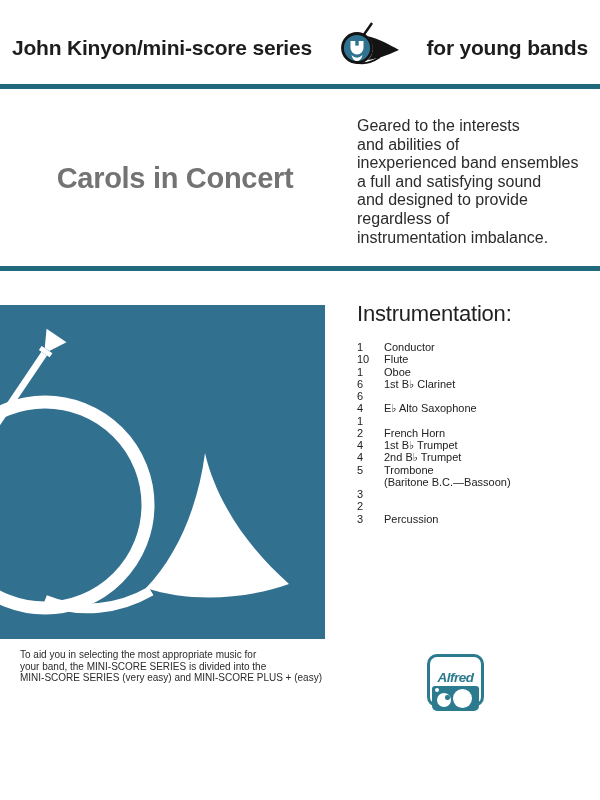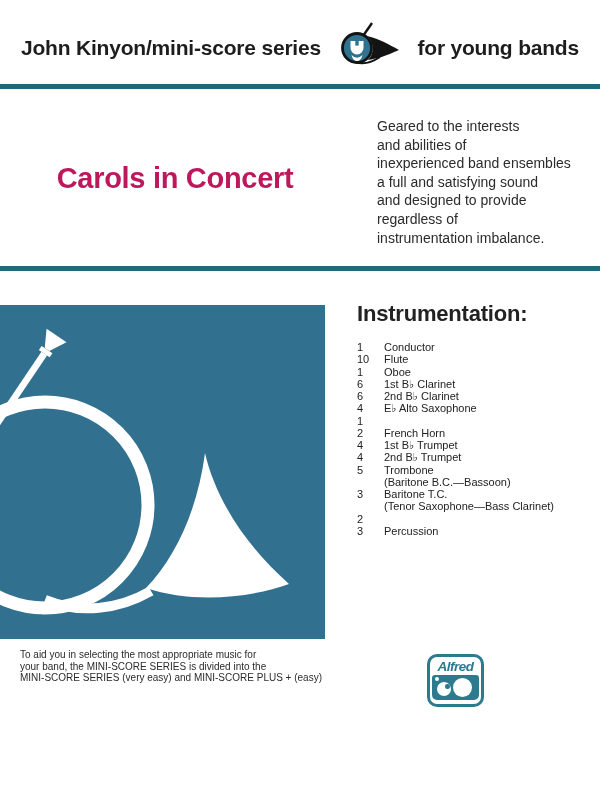--- a/index.html
+++ b/index.html
@@ -6,56 +6,56 @@
   body {
     width:600px; height:800px; position:relative; overflow:hidden;
     background:#ffffff; color:#231f20;
     font-family:"Liberation Sans", sans-serif;
   }
 
   
   .header {
     position:absolute; top:12px; left:0; right:0; height:72px;
     display:flex; align-items:center; justify-content:space-between;
-    padding:0 21px; box-sizing:border-box;
+    padding:0 12px; box-sizing:border-box;
   }
   .header-label { font-size:21px; font-weight:bold; letter-spacing:-0.2px; color:#1d1d1d; white-space:nowrap; }
   .horn-icon-small { flex:0 0 auto; }
 
   
   .rule { position:absolute; left:0; width:600px; height:5px; background:#20697d; }
   #rule1 { top:84px; }
   #rule2 { top:266px; }
 
   
   .title {
     position:absolute; top:162px; left:0; width:350px;
-    text-align:center; font-size:29px; font-weight:bold; letter-spacing:-0.3px; color:#be185d;
+    text-align:center; font-size:29px; font-weight:bold; letter-spacing:-0.3px; color:#737373;
   }
   .description {
     position:absolute; top:117px; left:357px;
-    font-size:14px; line-height:18.6px; color:#2b2b2b;margin-left:20px;
+    font-size:16px; line-height:18.6px; color:#2b2b2b;
   }
 
   
   .panel { position:absolute; top:305px; left:0; width:325px; height:334px; background:#31708f; }
   .panel svg { display:block; width:100%; height:100%; }
 
   
-  .instr-heading { position:absolute; top:301px; left:357px; font-size:22px; font-weight:bold; letter-spacing:-0.2px; color:#222; }
+  .instr-heading { position:absolute; top:301px; left:357px; font-size:22px; font-weight:normal; letter-spacing:-0.2px; color:#222; }
   .instr-list { position:absolute; top:341px; left:357px; font-size:11px; line-height:12.25px; color:#222; }
   .instr-row { display:flex; }
   .instr-qty { flex:0 0 27px; width:27px; }
   .instr-names { flex:1 1 auto; }
 
   
   .footer-note { position:absolute; top:649px; left:20px; font-size:10px; line-height:11.7px; color:#2b2b2b; }
   .alfred {
     position:absolute; top:654px; left:427px; width:57px; height:53px; box-sizing:border-box;
-    border:3px solid #2c7a8e; border-radius:10px; background:#fff; padding:1px 2px 2px;
+    border:3px solid #2c7a8e; border-radius:10px; background:#fff; padding:12px 2px 2px;
   }
   .alfred-text { font-size:13.5px; font-weight:bold; font-style:italic; color:#2c7a8e; text-align:center; line-height:17px; letter-spacing:-0.5px; }
   .alfred-mark { height:25px; background:#2c7a8e; border-radius:3px 3px 5px 5px; position:relative; overflow:hidden; }
   .mark-dot-tl { position:absolute; left:3px; top:2px; width:4px; height:4px; border-radius:50%; background:#fff; }
   .mark-c1 { position:absolute; left:5px; top:7px; width:14px; height:14px; border-radius:50%; background:#fff; }
   .mark-c1-eye { position:absolute; left:13px; top:9px; width:4.5px; height:4.5px; border-radius:50%; background:#2c7a8e; }
   .mark-c2 { position:absolute; left:21px; top:3px; width:19px; height:19px; border-radius:50%; background:#fff; }
 </style>
 </head>
 <body>
@@ -125,23 +125,20 @@
       </span>
     </div>
     <div class="instr-row">
       <span class="instr-qty">6</span>
       <span class="instr-names">
         <div class="instr-name">1st B♭ Clarinet</div>
       </span>
     </div>
     <div class="instr-row">
       <span class="instr-qty">6</span>
-      <span class="instr-names">
-        <div class="instr-name">2nd B♭ Clarinet</div>
-      </span>
     </div>
     <div class="instr-row">
       <span class="instr-qty">4</span>
       <span class="instr-names">
         <div class="instr-name">E♭ Alto Saxophone</div>
       </span>
     </div>
     <div class="instr-row">
       <span class="instr-qty">1</span>
     </div>
@@ -165,24 +162,20 @@
     </div>
     <div class="instr-row">
       <span class="instr-qty">5</span>
       <span class="instr-names">
         <div class="instr-name">Trombone</div>
         <div class="instr-sub">(Baritone B.C.—Bassoon)</div>
       </span>
     </div>
     <div class="instr-row">
       <span class="instr-qty">3</span>
-      <span class="instr-names">
-        <div class="instr-name">Baritone T.C.</div>
-        <div class="instr-sub">(Tenor Saxophone—Bass Clarinet)</div>
-      </span>
     </div>
     <div class="instr-row">
       <span class="instr-qty">2</span>
     </div>
     <div class="instr-row">
       <span class="instr-qty">3</span>
       <span class="instr-names">
         <div class="instr-name">Percussion</div>
       </span>
     </div>

